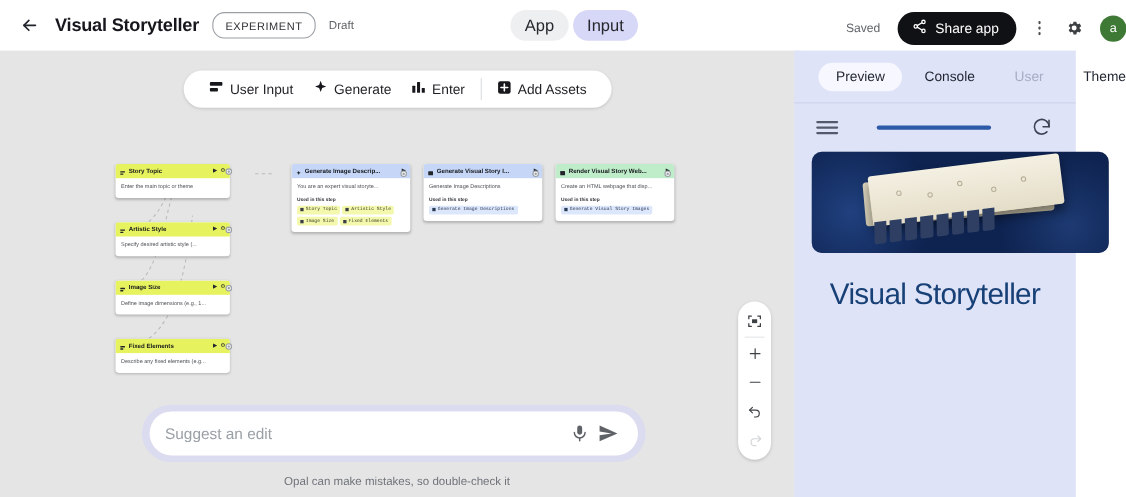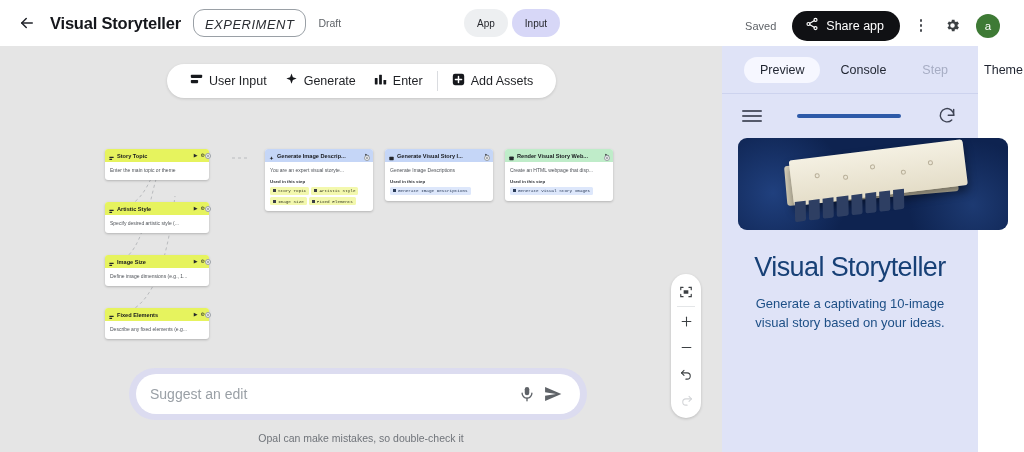--- a/index.html
+++ b/index.html
@@ -20,40 +20,40 @@
     margin-left: 14px; width: 26px; height: 26px;
     display: flex; align-items: center; justify-content: center;
     color: #20232a; cursor: pointer;
   }
   .app-title {
     margin-left: 10px; font-size: 16.5px; font-weight: bold;
     color: #15171c; letter-spacing: -0.2px; white-space: nowrap;
   }
   .experiment-chip {
     margin-left: 12px; border: 1px solid #9aa0a6; border-radius: 11px;
-    padding: 7px 11px 4px; font-size: 13px; color: #2b2e33;
-    letter-spacing: 0.5px; white-space: nowrap; cursor: pointer; font-style: italic;
+    padding: 7px 11px 4px; font-size: 10px; color: #2b2e33;
+    letter-spacing: 0.5px; white-space: nowrap; cursor: pointer;
   }
   .draft-label {
     margin-left: 12px; font-size: 10.5px; color: #5f6368; white-space: nowrap;
   }
   .seg-toggle {
     position: absolute; left: 464px; top: 9px;
     display: flex; gap: 4px;
   }
   .seg {
     height: 28px; padding: 12px 13px; border-radius: 14px;
     display: flex; align-items: center; justify-content: center;
-    font-size: 10px; color: #26282d; cursor: pointer; white-space: nowrap;
+    font-size: 15px; color: #26282d; cursor: pointer; white-space: nowrap;
   }
   .seg.app  { background: #edeff1; }
   .seg.editor { background: #d7d7f7; }
 
   .topright {
-    position: absolute; right: 24px; top: 0; height: 51px;
+    position: absolute; right: 0; top: 0; height: 51px;
     display: flex; align-items: center; gap: 0;
   }
   .saved-label { font-size: 11px; color: #5f6368; margin-right: 16px; white-space: nowrap; }
   .share-btn {
     height: 30px; background: #101114; color: #fff; border-radius: 16px;
     display: flex; align-items: center; gap: 7px; padding: 0 16px 0 13px;
     font-size: 12.5px; cursor: pointer; white-space: nowrap;
   }
   .kebab {
     width: 26px; height: 30px; margin-left: 8px; cursor: pointer;
@@ -537,21 +537,21 @@
       </div>
       <div class="disclaimer">Opal can make mistakes, so double-check it</div>
 
     </div>
   </div>
 
   <div class="rpanel">
     <div class="rtabs">
       <div class="rtab active">Preview</div>
       <div class="rtab">Console</div>
-      <div class="rtab disabled">Step</div>
+      <div class="rtab disabled">User</div>
       <div class="rtab">Theme</div>
     </div>
 
     <div class="rbar">
       <div class="hamburger">
           <i></i>
           <i></i>
           <i></i>
         </div>
       <div class="progress">
@@ -585,17 +585,16 @@
           <div class="dots">
             <i style="left:6px;top:4px"></i>
               <i style="left:34px;top:9px"></i>
             <i style="left:62px;top:2px"></i>
               <i style="left:92px;top:11px"></i>
             <i style="left:120px;top:5px"></i>
           </div>
         </div>
       </div>
       <div class="prev-title">Visual Storyteller</div>
-      <div class="prev-sub">Generate a captivating 10-image visual story based on your ideas.</div>
     </div>
   </div>
 
 </div>
 
 </body></html>

